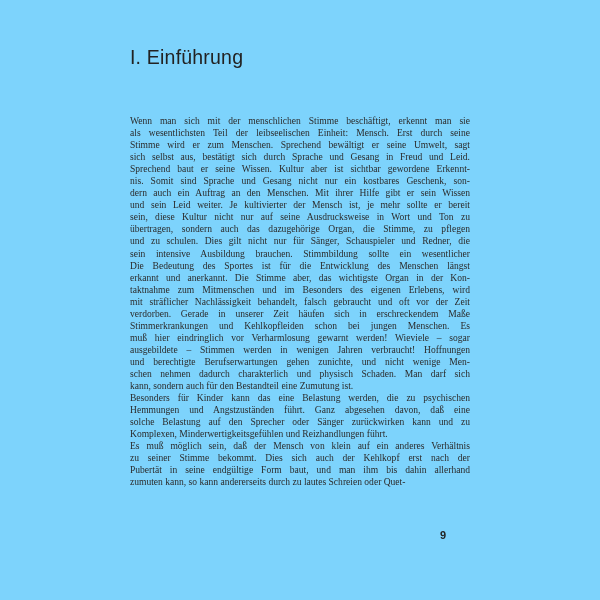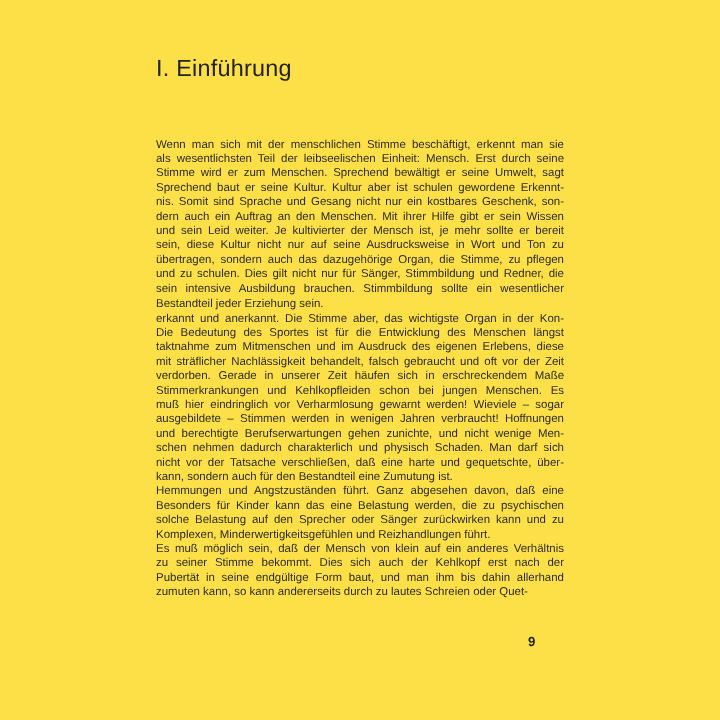--- a/index.html
+++ b/index.html
@@ -1,74 +1,73 @@
 <!DOCTYPE html>
 <html><head>
 <meta charset="utf-8">
 <style>
   html, body { margin: 0; padding: 0; }
   body {
     width: 600px; height: 600px; background: #ffffff; position: relative; overflow: hidden;
     font-family: "Liberation Sans", sans-serif; color: #2a2a2a;
   }
-  .page { position: absolute; left: 0; top: 0; width: 600px; height: 600px; background: #fde047; }
+  .page { position: absolute; left: 0; top: 0; width: 600px; height: 600px; background: #7dd3fc; }
   .heading {
     position: absolute; left: 130px; top: 46px;
     font-size: 19.5px; font-weight: normal; color: #222; letter-spacing: 0.2px;
   }
   .body-text {
     position: absolute; left: 130px; top: 115px; width: 340px;
-    font-size: 9.55px; line-height: 12.05px; color: #2b2b2b;
+    font-size: 9.55px; line-height: 12.05px; color: #2b2b2b; font-family: Liberation Serif, serif;
   }
   .line {
     display: block; white-space: nowrap; text-align: justify; text-align-last: justify;
     height: 12.05px;
   }
   .line.last { text-align-last: left; }
   .page-number {
     position: absolute; left: 440px; top: 529px; font-size: 11px; font-weight: bold; color: #222;
   }
 </style>
 </head>
 <body>
 
 <div class="page">
   <div class="heading">I.  Einführung</div>
   <div class="body-text" id="body-text">
       <div>
         <span class="line">Wenn man sich mit der menschlichen Stimme beschäftigt, erkennt man sie</span>
         <span class="line">als wesentlichsten Teil der leibseelischen Einheit: Mensch. Erst durch seine</span>
         <span class="line">Stimme wird er zum Menschen. Sprechend bewältigt er seine Umwelt, sagt</span>
-        <span class="line">Sprechend baut er seine Kultur. Kultur aber ist schulen gewordene Erkennt-</span>
+        <span class="line">sich selbst aus, bestätigt sich durch Sprache und Gesang in Freud und Leid.</span>
+        <span class="line">Sprechend baut er seine Wissen. Kultur aber ist sichtbar gewordene Erkennt-</span>
         <span class="line">nis. Somit sind Sprache und Gesang nicht nur ein kostbares Geschenk, son-</span>
         <span class="line">dern auch ein Auftrag an den Menschen. Mit ihrer Hilfe gibt er sein Wissen</span>
         <span class="line">und sein Leid weiter. Je kultivierter der Mensch ist, je mehr sollte er bereit</span>
         <span class="line">sein, diese Kultur nicht nur auf seine Ausdrucksweise in Wort und Ton zu</span>
         <span class="line">übertragen, sondern auch das dazugehörige Organ, die Stimme, zu pflegen</span>
-        <span class="line">und zu schulen. Dies gilt nicht nur für Sänger, Stimmbildung und Redner, die</span>
+        <span class="line">und zu schulen. Dies gilt nicht nur für Sänger, Schauspieler und Redner, die</span>
         <span class="line">sein intensive Ausbildung brauchen. Stimmbildung sollte ein wesentlicher</span>
-        <span class="line last">Bestandteil jeder Erziehung sein.</span>
       </div>
       <div>
+        <span class="line">Die Bedeutung des Sportes ist für die Entwicklung des Menschen längst</span>
         <span class="line">erkannt und anerkannt. Die Stimme aber, das wichtigste Organ in der Kon-</span>
-        <span class="line">Die Bedeutung des Sportes ist für die Entwicklung des Menschen längst</span>
-        <span class="line">taktnahme zum Mitmenschen und im Ausdruck des eigenen Erlebens, diese</span>
+        <span class="line">taktnahme zum Mitmenschen und im Besonders des eigenen Erlebens, wird</span>
         <span class="line">mit sträflicher Nachlässigkeit behandelt, falsch gebraucht und oft vor der Zeit</span>
         <span class="line">verdorben. Gerade in unserer Zeit häufen sich in erschreckendem Maße</span>
         <span class="line">Stimmerkrankungen und Kehlkopfleiden schon bei jungen Menschen. Es</span>
         <span class="line">muß hier eindringlich vor Verharmlosung gewarnt werden! Wieviele – sogar</span>
         <span class="line">ausgebildete – Stimmen werden in wenigen Jahren verbraucht! Hoffnungen</span>
         <span class="line">und berechtigte Berufserwartungen gehen zunichte, und nicht wenige Men-</span>
         <span class="line">schen nehmen dadurch charakterlich und physisch Schaden. Man darf sich</span>
-        <span class="line">nicht vor der Tatsache verschließen, daß eine harte und gequetschte, über-</span>
         <span class="line last">kann, sondern auch für den Bestandteil eine Zumutung ist.</span>
       </div>
       <div>
+        <span class="line">Besonders für Kinder kann das eine Belastung werden, die zu psychischen</span>
         <span class="line">Hemmungen und Angstzuständen führt. Ganz abgesehen davon, daß eine</span>
-        <span class="line">Besonders für Kinder kann das eine Belastung werden, die zu psychischen</span>
         <span class="line">solche Belastung auf den Sprecher oder Sänger zurückwirken kann und zu</span>
         <span class="line last">Komplexen, Minderwertigkeitsgefühlen und Reizhandlungen führt.</span>
       </div>
       <div>
         <span class="line">Es muß möglich sein, daß der Mensch von klein auf ein anderes Verhältnis</span>
         <span class="line">zu seiner Stimme bekommt. Dies sich auch der Kehlkopf erst nach der</span>
         <span class="line">Pubertät in seine endgültige Form baut, und man ihm bis dahin allerhand</span>
         <span class="line last">zumuten kann, so kann andererseits durch zu lautes Schreien oder Quet-</span>
       </div>
     </div>

